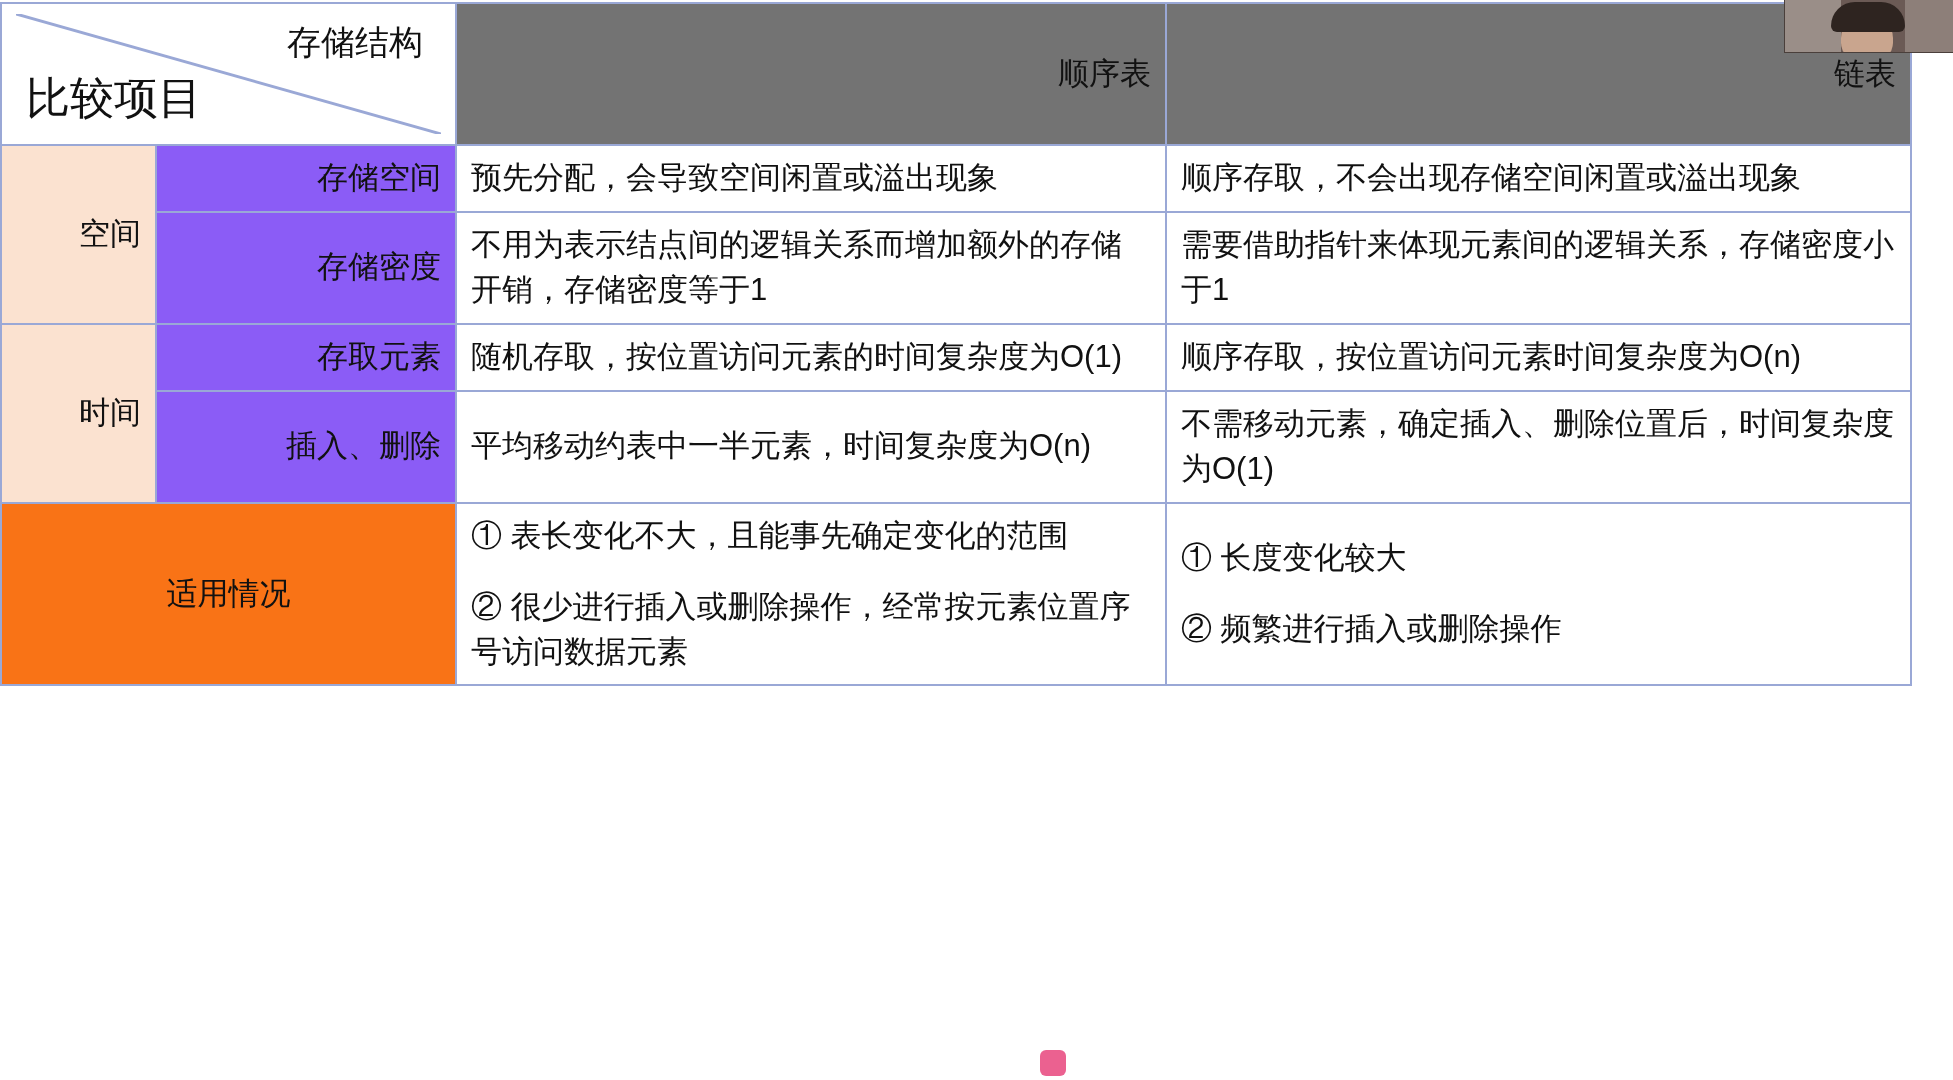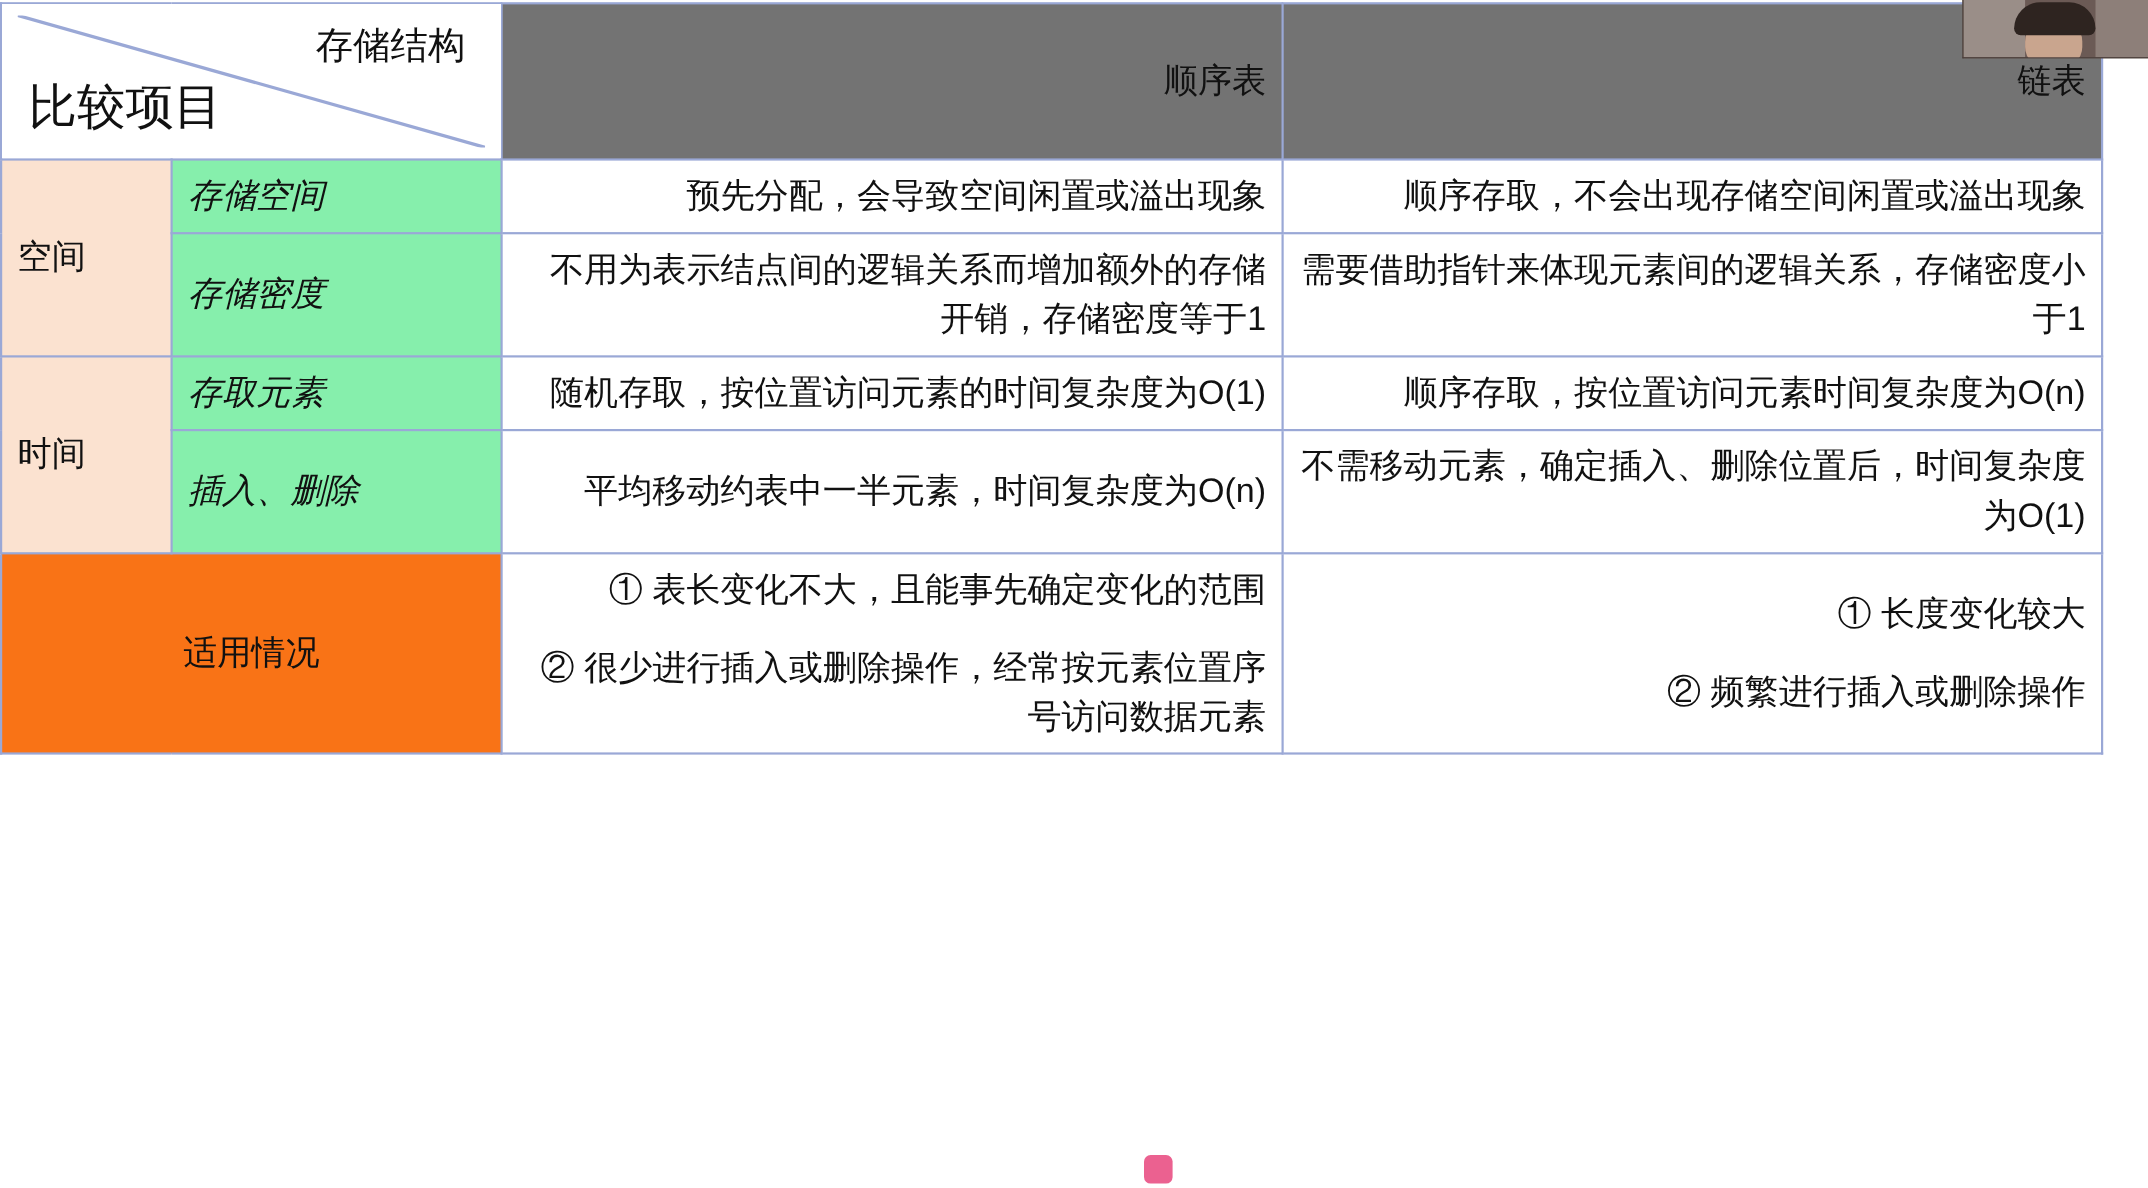--- a/index.html
+++ b/index.html
@@ -89,34 +89,33 @@
   }
 
   .head-main {
     text-align: right;
     font-size: 36px;
     background: #737373;
   }
 
   .cat-cell {
     background: #fbe2d0;
+    text-align: right;
+    font-size: 34px;
+  }
+
+  .sub-cell {
+    background: #8b5cf6;
+    text-align: right;
+    font-size: 33px;
+  }
+
+  .body-cell {
+    background: #ffffff;
     text-align: left;
-    font-size: 34px;
-  }
-
-  .sub-cell {
-    background: #86efac;
-    text-align: left;
-    font-size: 33px;
-    font-style: italic;
-  }
-
-  .body-cell {
-    background: #ffffff;
-    text-align: right;
   }
 
   .usecase-cell {
     background: #f97316;
     text-align: center;
     font-size: 34px;
   }
 
   .body-cell p {
     margin: 0 0 14px 0;

